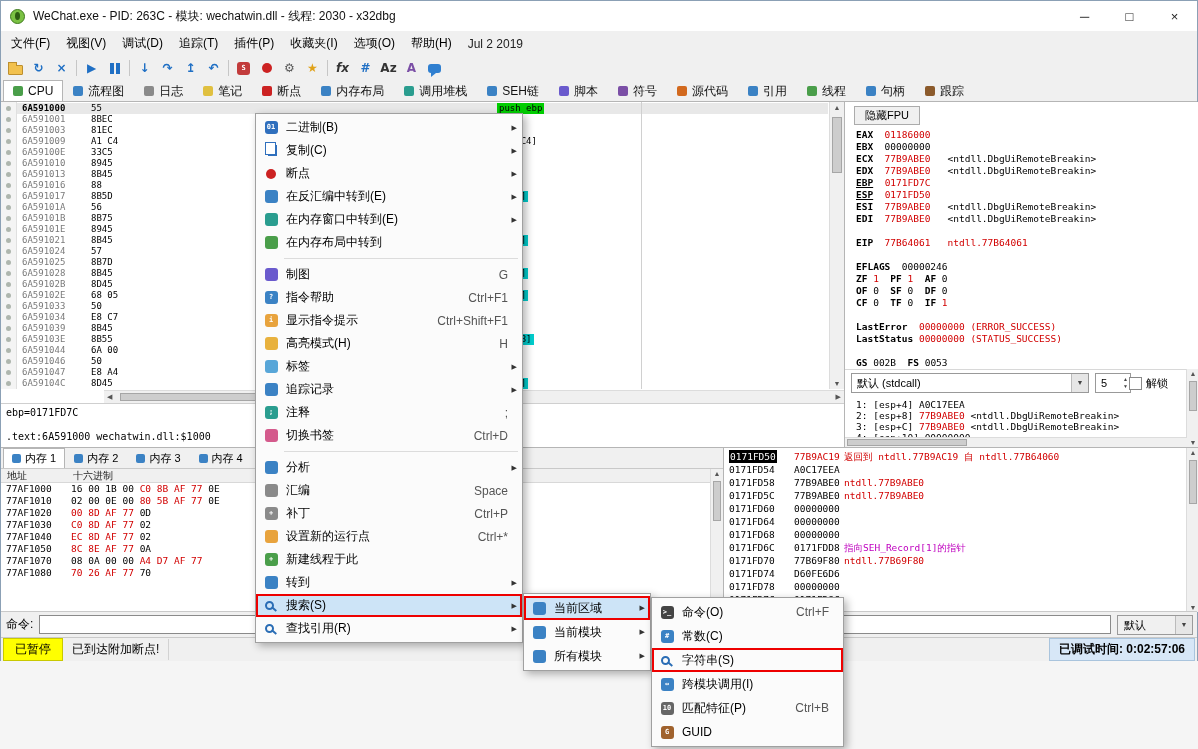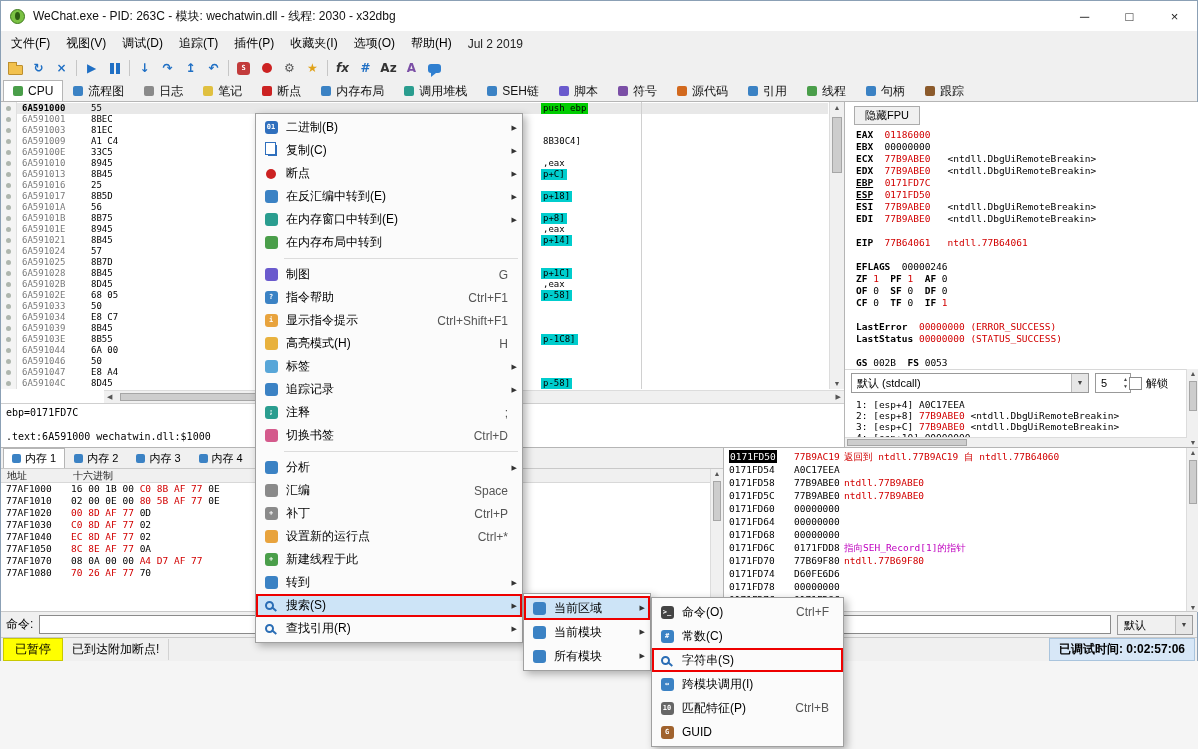--- a/index.html
+++ b/index.html
@@ -35,21 +35,21 @@
   
   .disasm{position:absolute;left:0;top:101px;width:843px;height:345px;background:#fff;}
   .dgutter{position:absolute;left:0;top:0;width:16px;height:287px;background:#f4f4f4;border-right:1px solid #e0e0e0;}
   .drows{position:absolute;left:0;top:1px;width:827px;}
   .drow{height:11px;line-height:11px;font-size:9px;font-family:"DejaVu Sans Mono",monospace;position:relative;margin-left:16px;}
   .drow.sel{background:#e8e8e8;}
   .bpdot{position:absolute;left:-11px;top:3px;width:5px;height:5px;border-radius:50%;background:#aeb6ae;}
   .daddr{position:absolute;left:5px;color:#7a7a7a;}
   .drow.sel .daddr{color:#000;font-weight:bold;}
   .dbytes{position:absolute;left:74px;color:#000;}
-  .dfrag{position:absolute;left:524px;padding:0 2px;color:#000;}
+  .dfrag{position:absolute;left:480px;padding:0 2px;color:#000;}
   .dfrag.cyan{background:#00cdcd;}
   .dfrag.green{background:#00cd00;}
   .dfrag.plain{background:transparent;}
   .vline{position:absolute;left:640px;top:0;width:1px;height:287px;background:#d0d0d0;}
   .infopane{position:absolute;left:0;top:301px;width:843px;height:44px;background:#fff;border-top:1px solid #cfcfcf;font-family:"DejaVu Sans Mono",monospace;font-size:10px;color:#000;}
   .infoline1{position:absolute;left:5px;top:3px;}
   .infoline2{position:absolute;left:5px;top:27px;}
 
   
   .sb{position:absolute;background:#f0f0f0;}
@@ -331,21 +331,21 @@
         </div>
         <div class="drow">
           <span class="bpdot"></span>
           <span class="daddr">6A591013</span>
           <span class="dbytes">8B45</span>
           <span class="dfrag cyan">p+C]</span>
         </div>
         <div class="drow">
           <span class="bpdot"></span>
           <span class="daddr">6A591016</span>
-          <span class="dbytes">25</span>
+          <span class="dbytes">88</span>
         </div>
         <div class="drow">
           <span class="bpdot"></span>
           <span class="daddr">6A591017</span>
           <span class="dbytes">8B5D</span>
           <span class="dfrag cyan">p+18]</span>
         </div>
         <div class="drow">
           <span class="bpdot"></span>
           <span class="daddr">6A59101A</span>

